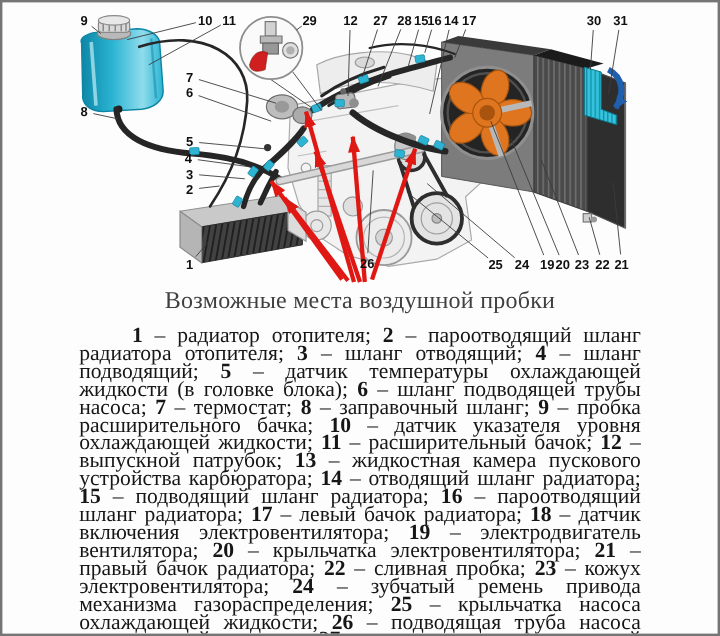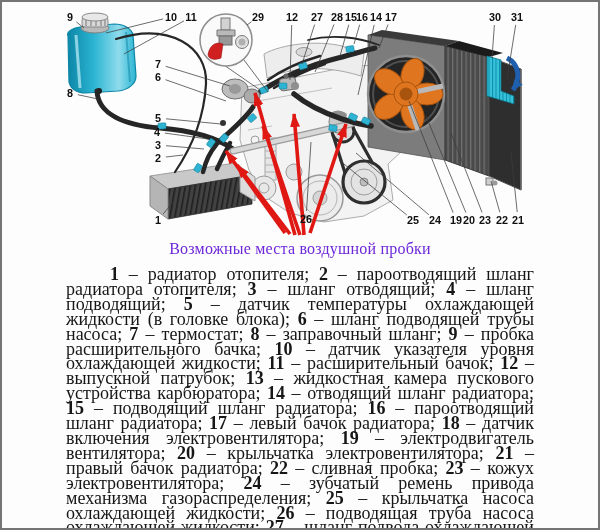--- a/index.html
+++ b/index.html
@@ -8,21 +8,21 @@
     background:#fdfdfd;border:2px solid #757575;overflow:hidden;
     font-family:"Liberation Serif", serif;
   }
   svg{display:block}
   .leader{stroke:#3c3c3c;stroke-width:.75;fill:none}
   .num{font-family:"Liberation Sans",sans-serif;font-weight:bold;font-size:10.8px;
        fill:var(--c-label_ink,#111);text-anchor:middle}
   .red-arrow{stroke:var(--c-accent_red,#e01814);stroke-width:3.6;stroke-linecap:butt}
   .hose{stroke:var(--c-hose_dark,#262626);fill:none;stroke-linecap:round}
   .caption{
-    margin-top:3px;text-align:center;font-size:16px;color:#6d28d9;
+    margin-top:3px;text-align:center;font-size:20px;color:#404040;
     font-family:"Liberation Serif",serif;letter-spacing:.2px;
   }
   .legend{
     margin:9px 64px 0 64px;text-align:justify;text-indent:44px;
     font-size:18px;line-height:14.9px;color:#161616;
     font-family:"Liberation Serif",serif;
   }
   .legend b{font-weight:700}
 </style>
 </head>

